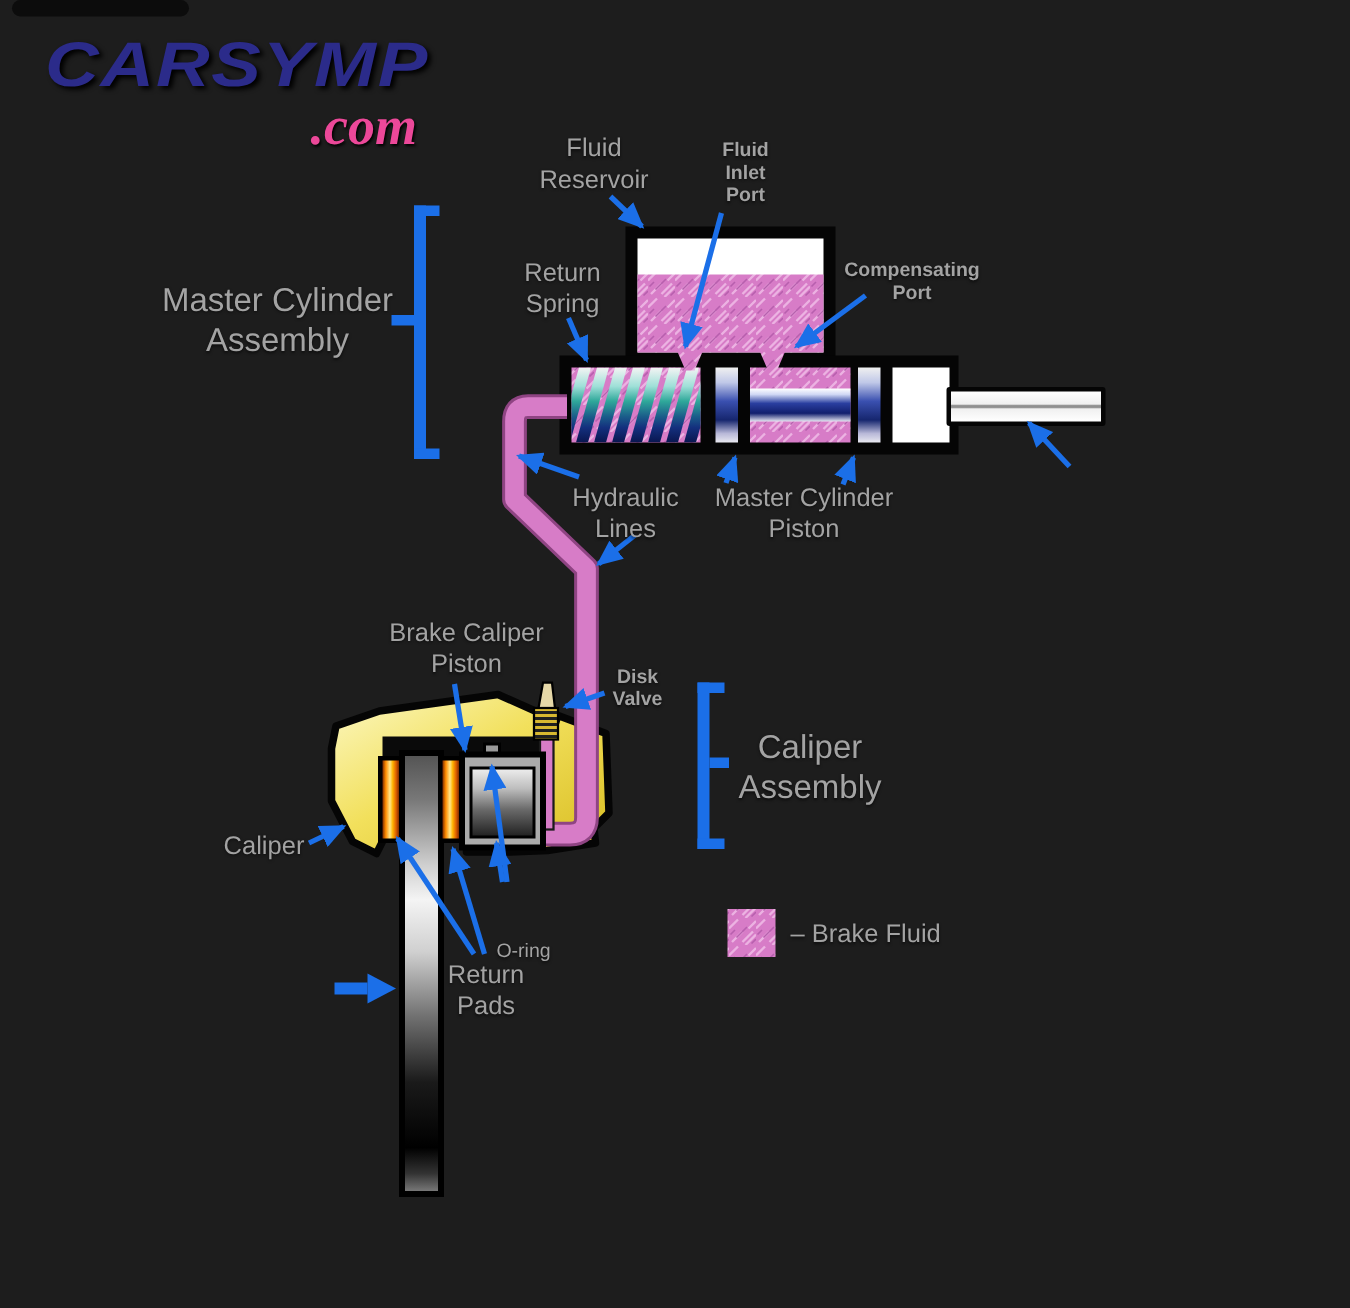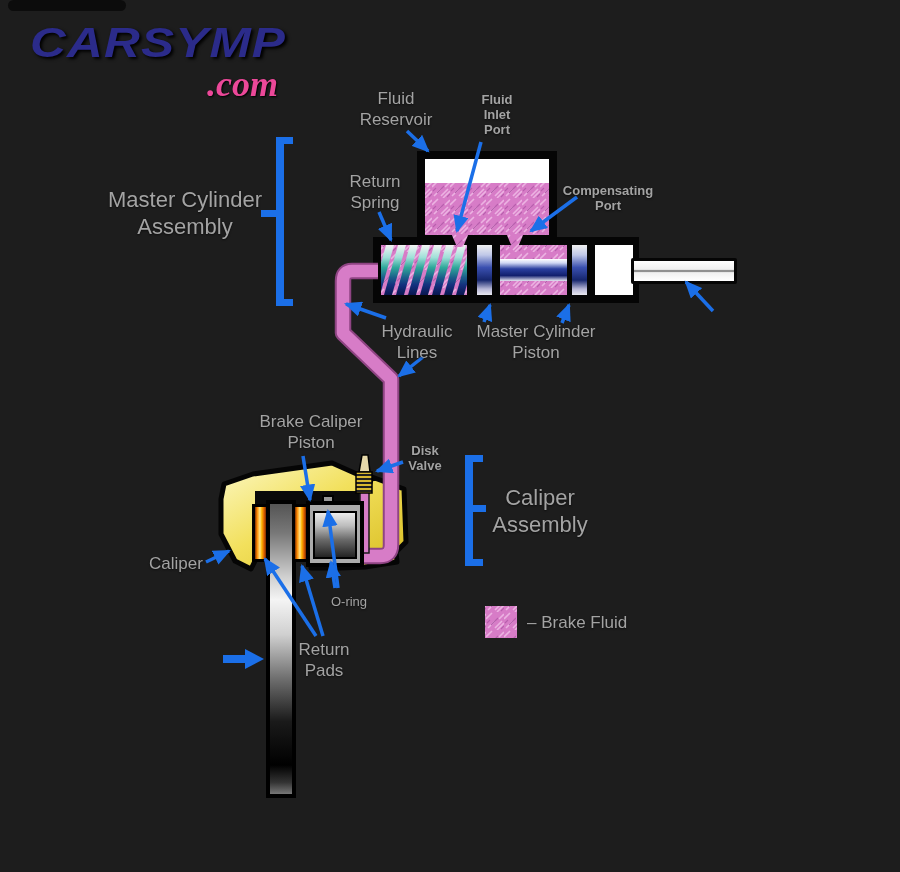--- a/index.html
+++ b/index.html
@@ -13,21 +13,21 @@
   .topbar{position:absolute;left:8px;top:0;width:118px;height:11px;background:#0c0c0c;border-radius:6px;}
   .lbl{
     position:absolute;color:#a3a3a3;white-space:pre-line;text-align:center;
     transform:translateX(-50%);
     font-family:"Liberation Sans",sans-serif;
     text-shadow:0 1px 2px rgba(0,0,0,.6);
   }
   .lbl.md{font-size:17px;line-height:21px;}
   .lbl.lg{font-size:22px;line-height:27px;font-weight:500;}
   .lbl.sm{font-size:13px;line-height:15px;font-weight:bold;}
-  .lbl.xs{font-size:13px;line-height:15px;}
+  .lbl.xs{font-size:13px;line-height:15px;margin-top:32px;}
   .lbl.left{transform:none;text-align:right;}
   .logo-main{
     position:absolute;left:30px;top:22px;
     font-style:italic;font-weight:bold;font-size:42px;line-height:42px;
     letter-spacing:1px;color:#2b2b8a;
     transform:scaleX(1.18);transform-origin:left top;
     text-shadow:2px 2px 3px #000;
   }
   .logo-com{
     position:absolute;left:198px;top:54px;width:80px;text-align:right;
@@ -246,21 +246,21 @@
   </svg>
 
   <div class="logo-main">CARSYMP</div>
   <div class="logo-com">.com</div>
 
   <div class="lbl md" style="left:396px;top:88px">Fluid
 Reservoir</div>
   <div class="lbl sm" style="left:497px;top:92px">Fluid
 Inlet
 Port</div>
-  <div class="lbl sm" style="left:608px;top:183px">Compensating
+  <div class="lbl sm" style="left:608px;top:172px">Compensating
 Port</div>
   <div class="lbl md" style="left:375px;top:171px">Return
 Spring</div>
   <div class="lbl lg" style="left:185px;top:186px">Master Cylinder
 Assembly</div>
   <div class="lbl md" style="left:417px;top:321px">Hydraulic
 Lines</div>
   <div class="lbl md" style="left:536px;top:321px">Master Cylinder
 Piston</div>
   <div class="lbl md" style="left:311px;top:411px">Brake Caliper

